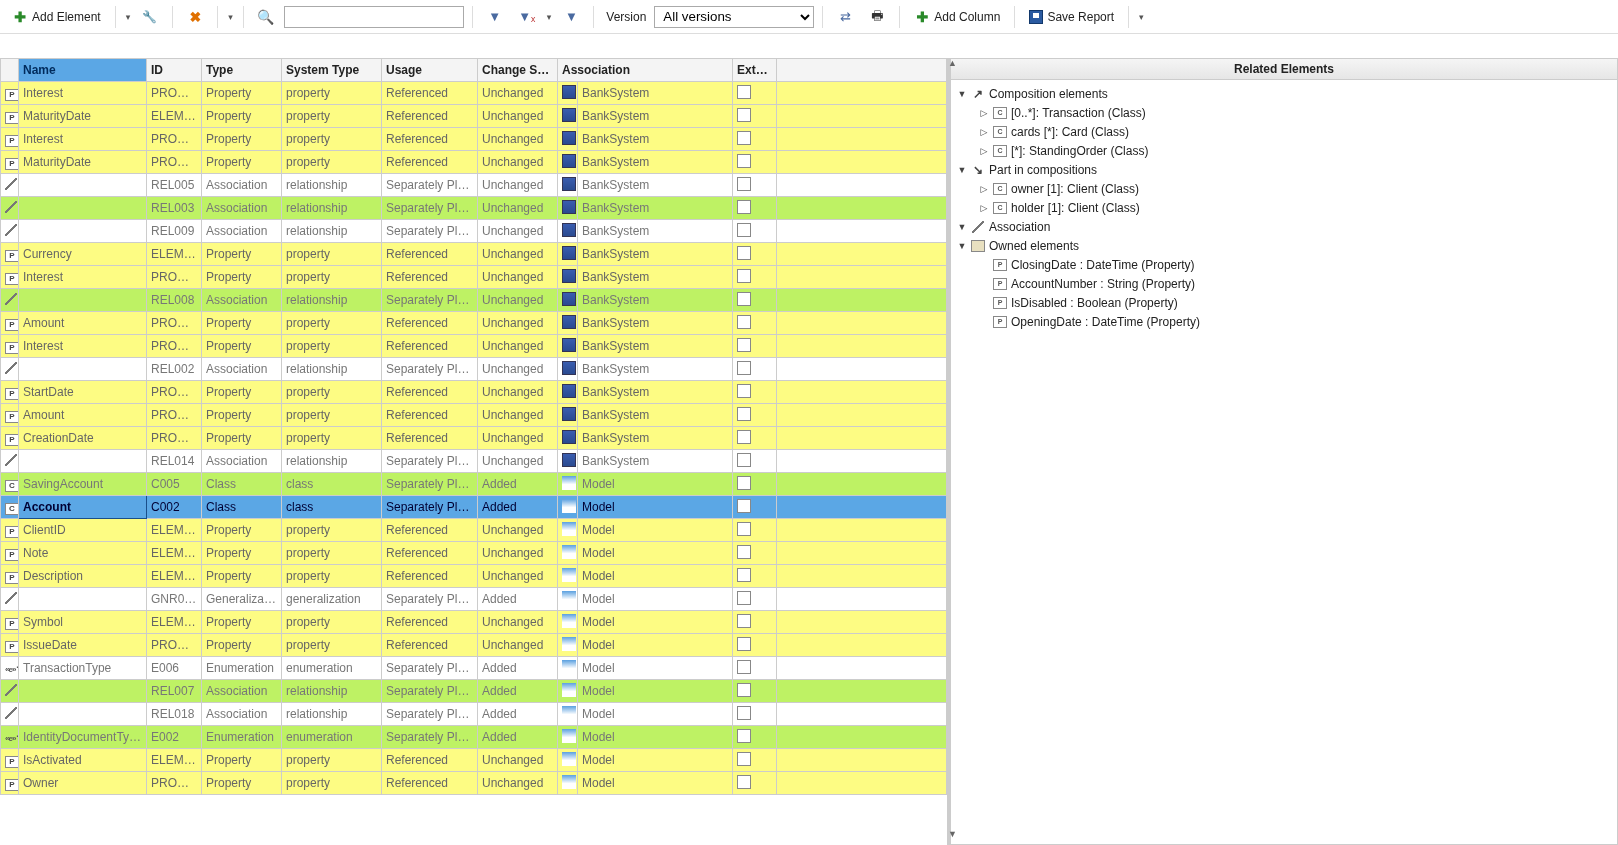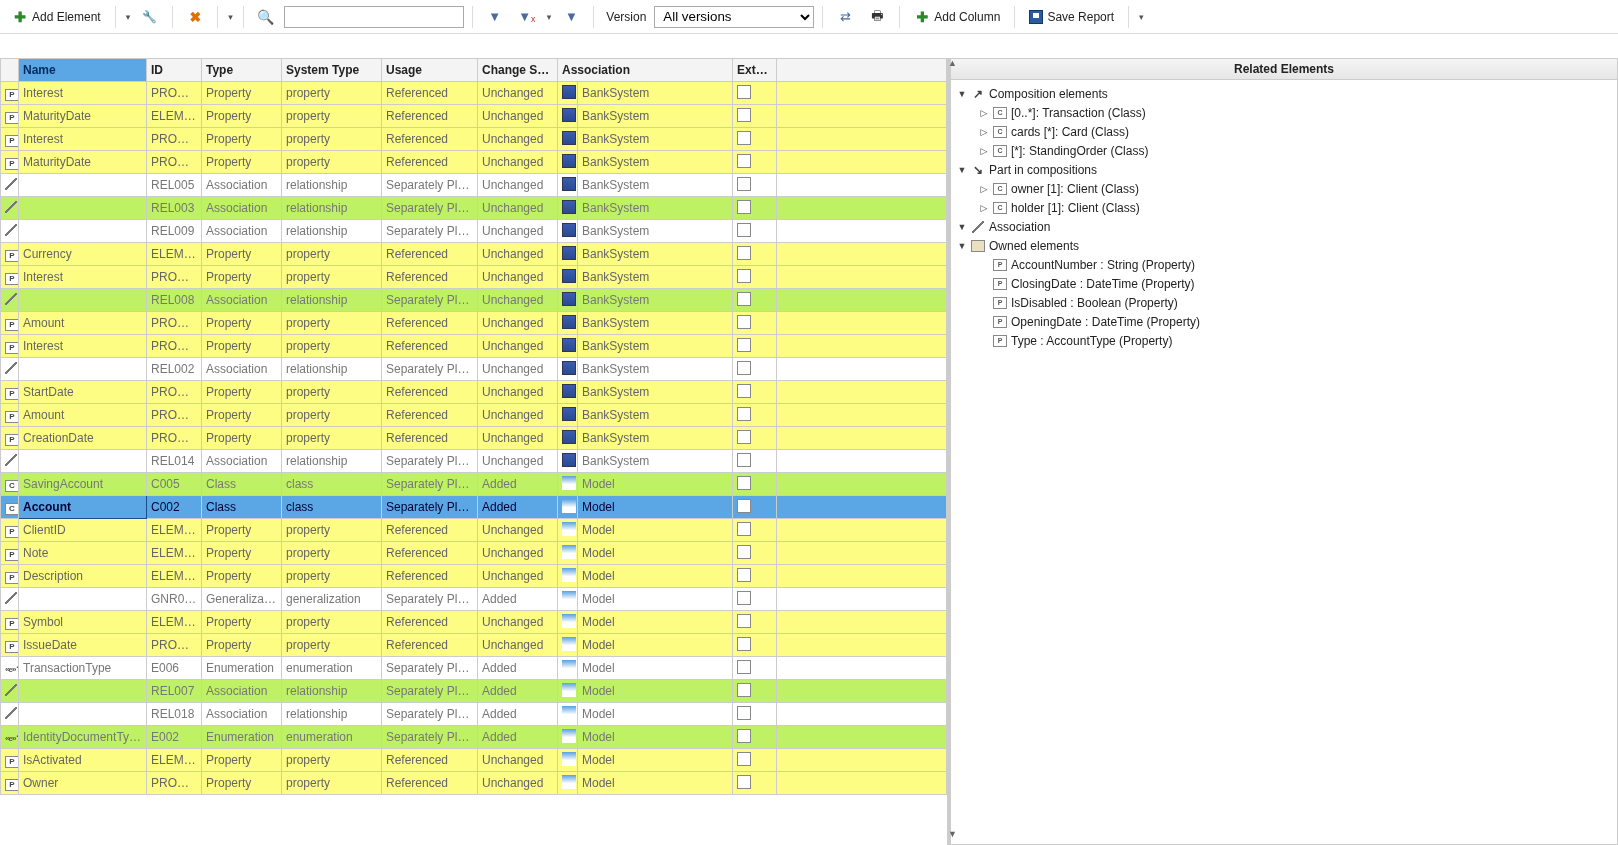--- a/index.html
+++ b/index.html
@@ -634,39 +634,34 @@
        <span>Association</span>
      </div>
             <div class="tree-node" style="padding-left:4px">
        <span class="toggle">▼</span>
        <span class="tree-icon folder"></span>
        <span>Owned elements</span>
      </div>
             <div class="tree-node" style="padding-left:26px">
        <span class="toggle"></span>
        <span class="tree-icon">P</span>
-       <span>AccountNumber : String (Property)</span>
+       <span>ClosingDate : DateTime (Property)</span>
      </div>
             <div class="tree-node" style="padding-left:26px">
        <span class="toggle"></span>
        <span class="tree-icon">P</span>
-       <span>ClosingDate : DateTime (Property)</span>
+       <span>AccountNumber : String (Property)</span>
      </div>
             <div class="tree-node" style="padding-left:26px">
        <span class="toggle"></span>
        <span class="tree-icon">P</span>
        <span>IsDisabled : Boolean (Property)</span>
      </div>
             <div class="tree-node" style="padding-left:26px">
        <span class="toggle"></span>
        <span class="tree-icon">P</span>
        <span>OpeningDate : DateTime (Property)</span>
-     </div>
-            <div class="tree-node" style="padding-left:26px">
-       <span class="toggle"></span>
-       <span class="tree-icon">P</span>
-       <span>Type : AccountType (Property)</span>
      </div>
           </div>
       </div>
     </div>
   </div>
 </div>
 
 </body></html>

